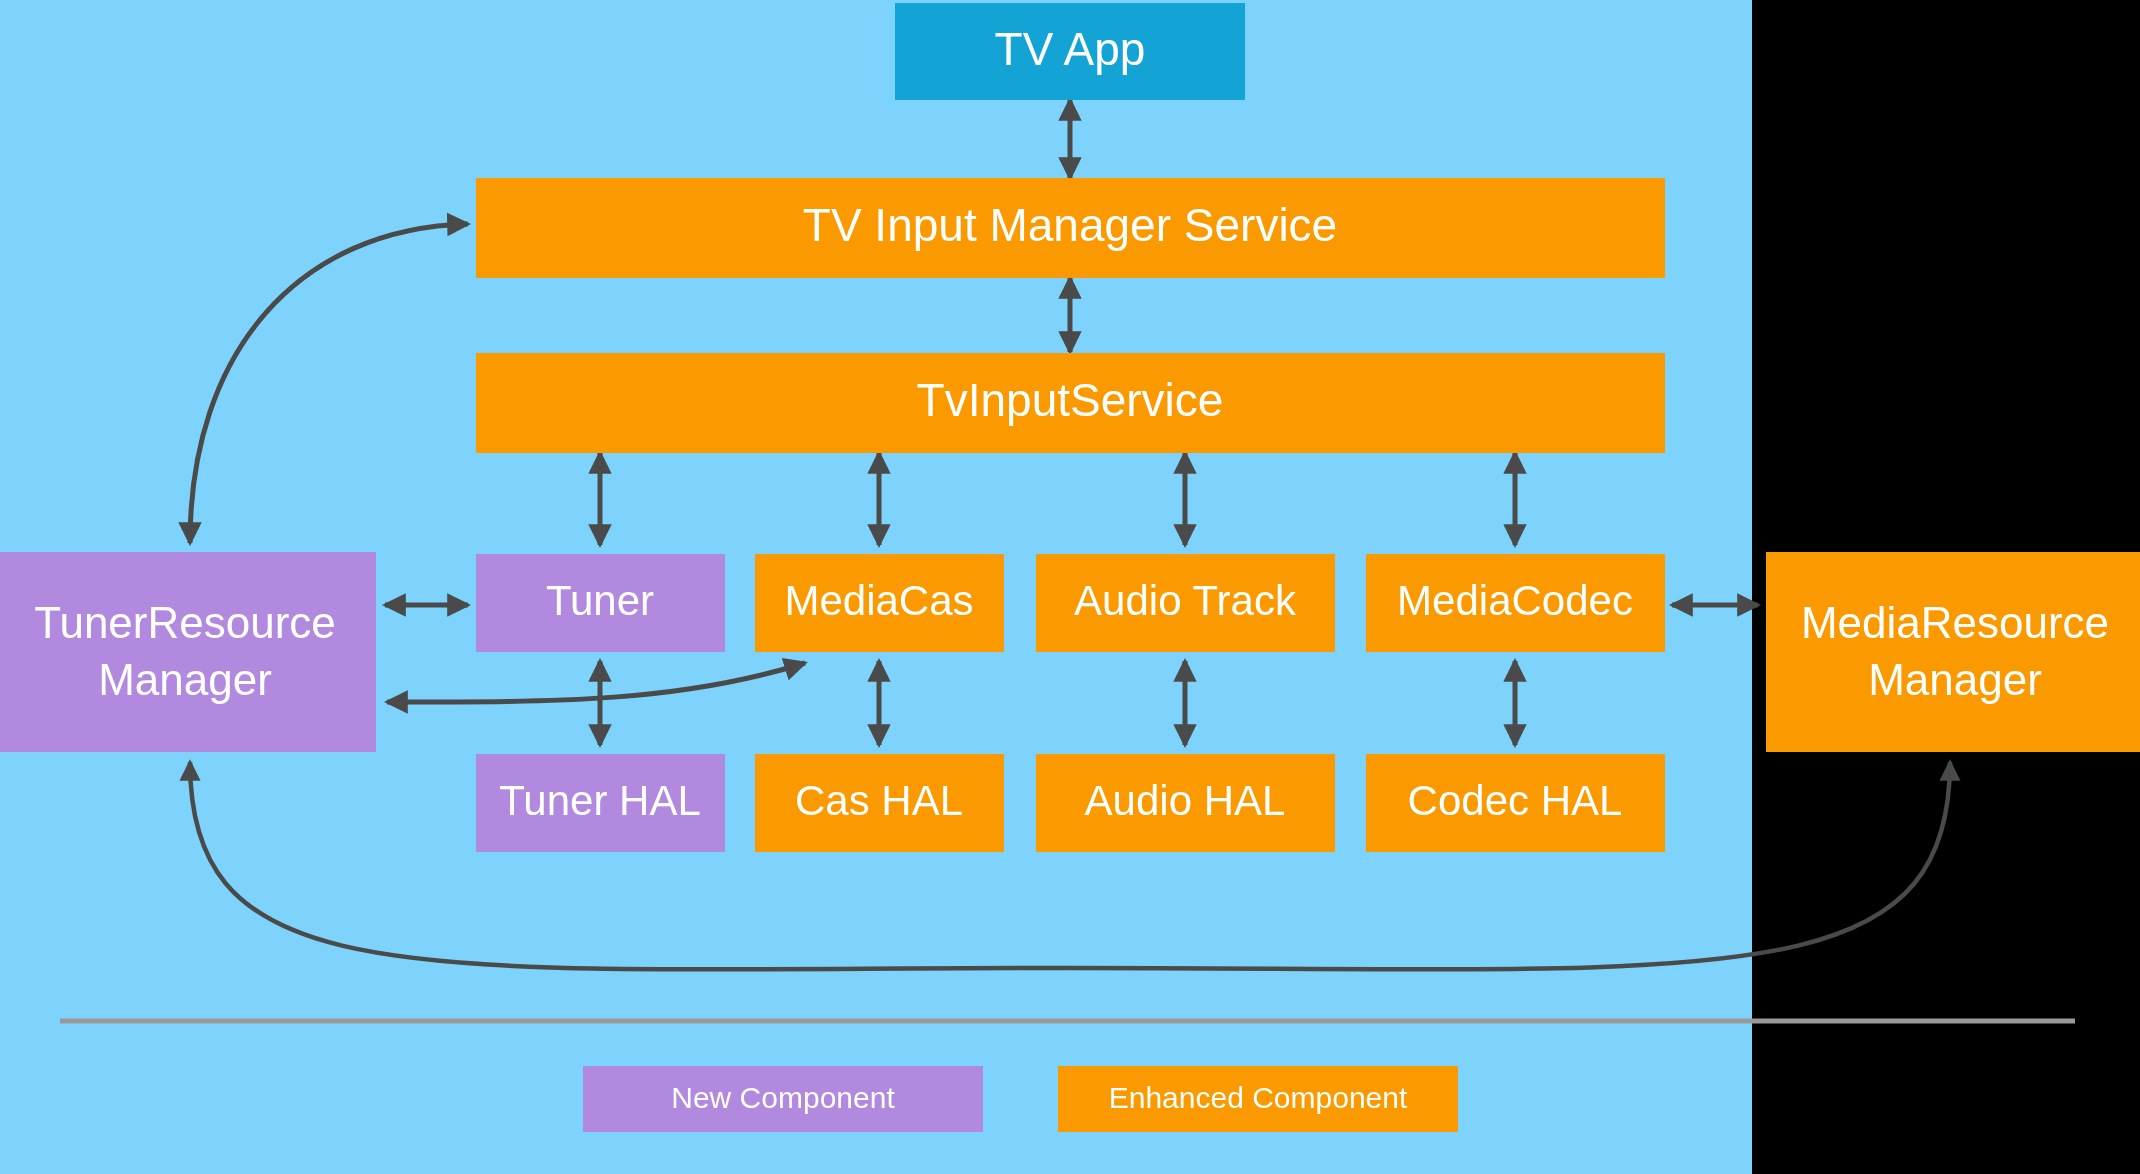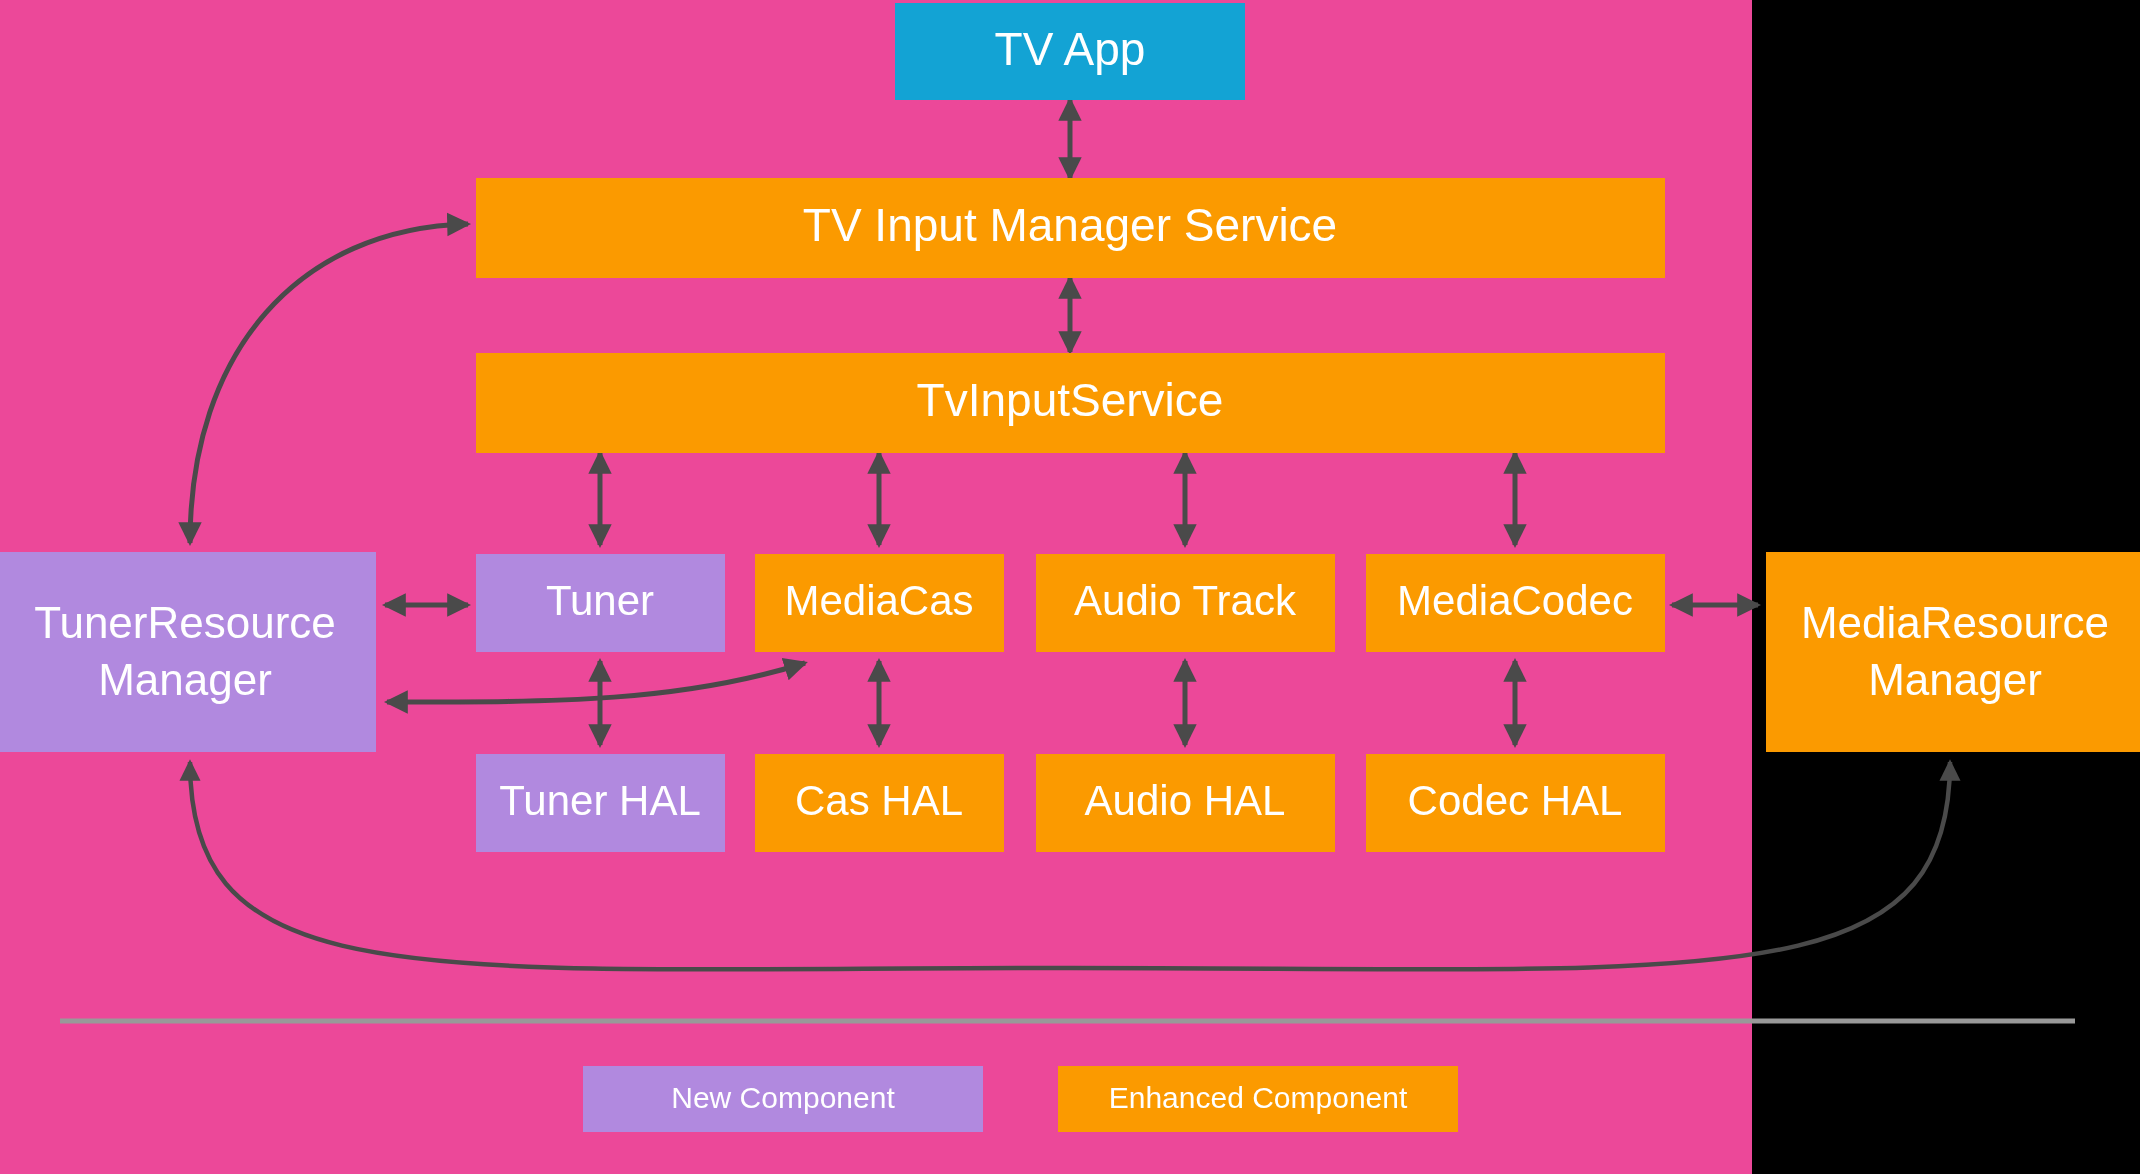--- a/index.html
+++ b/index.html
@@ -11,21 +11,21 @@
   body {
     width: 2140px;
     height: 1174px;
     overflow: hidden;
     font-family: "Liberation Sans", sans-serif;
   }
   #diagram-root {
     position: relative;
     width: 1752px;
     height: 1174px;
-    background: #ec4899;
+    background: #7dd3fc;
   }
   svg#diagram-svg {
     position: absolute;
     top: 0;
     left: 0;
     width: 2140px;
     height: 1174px;
     display: block;
   }
   .node-rect {

